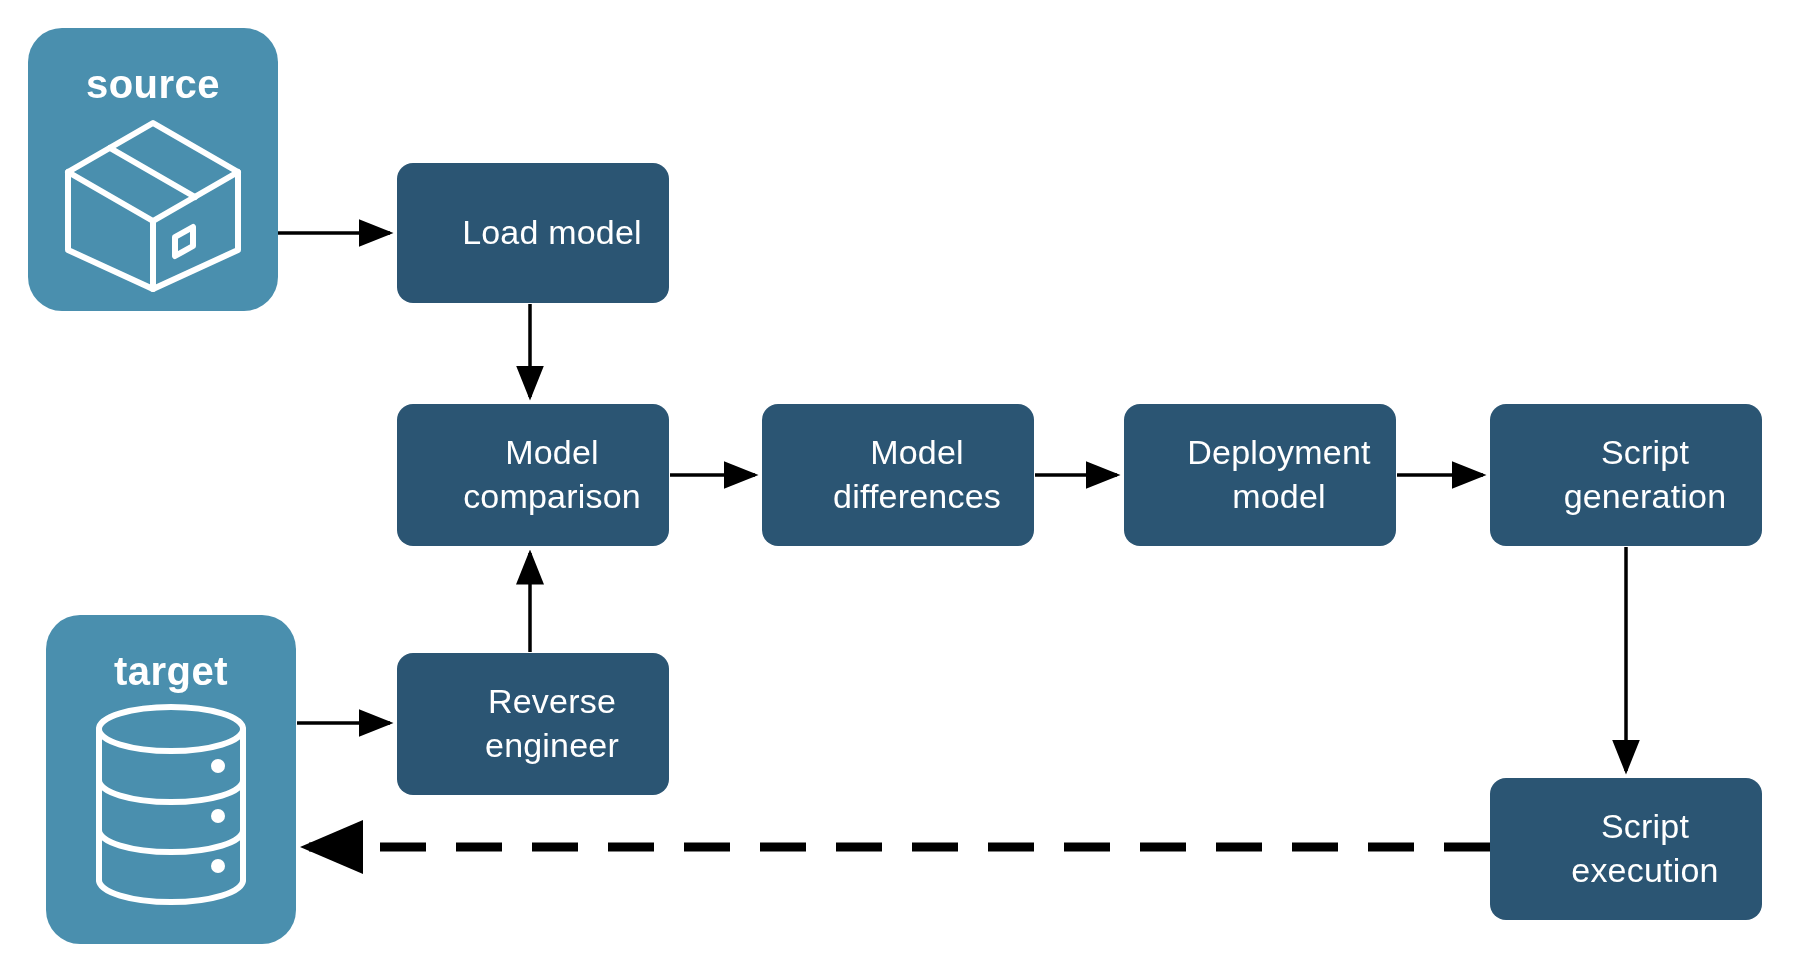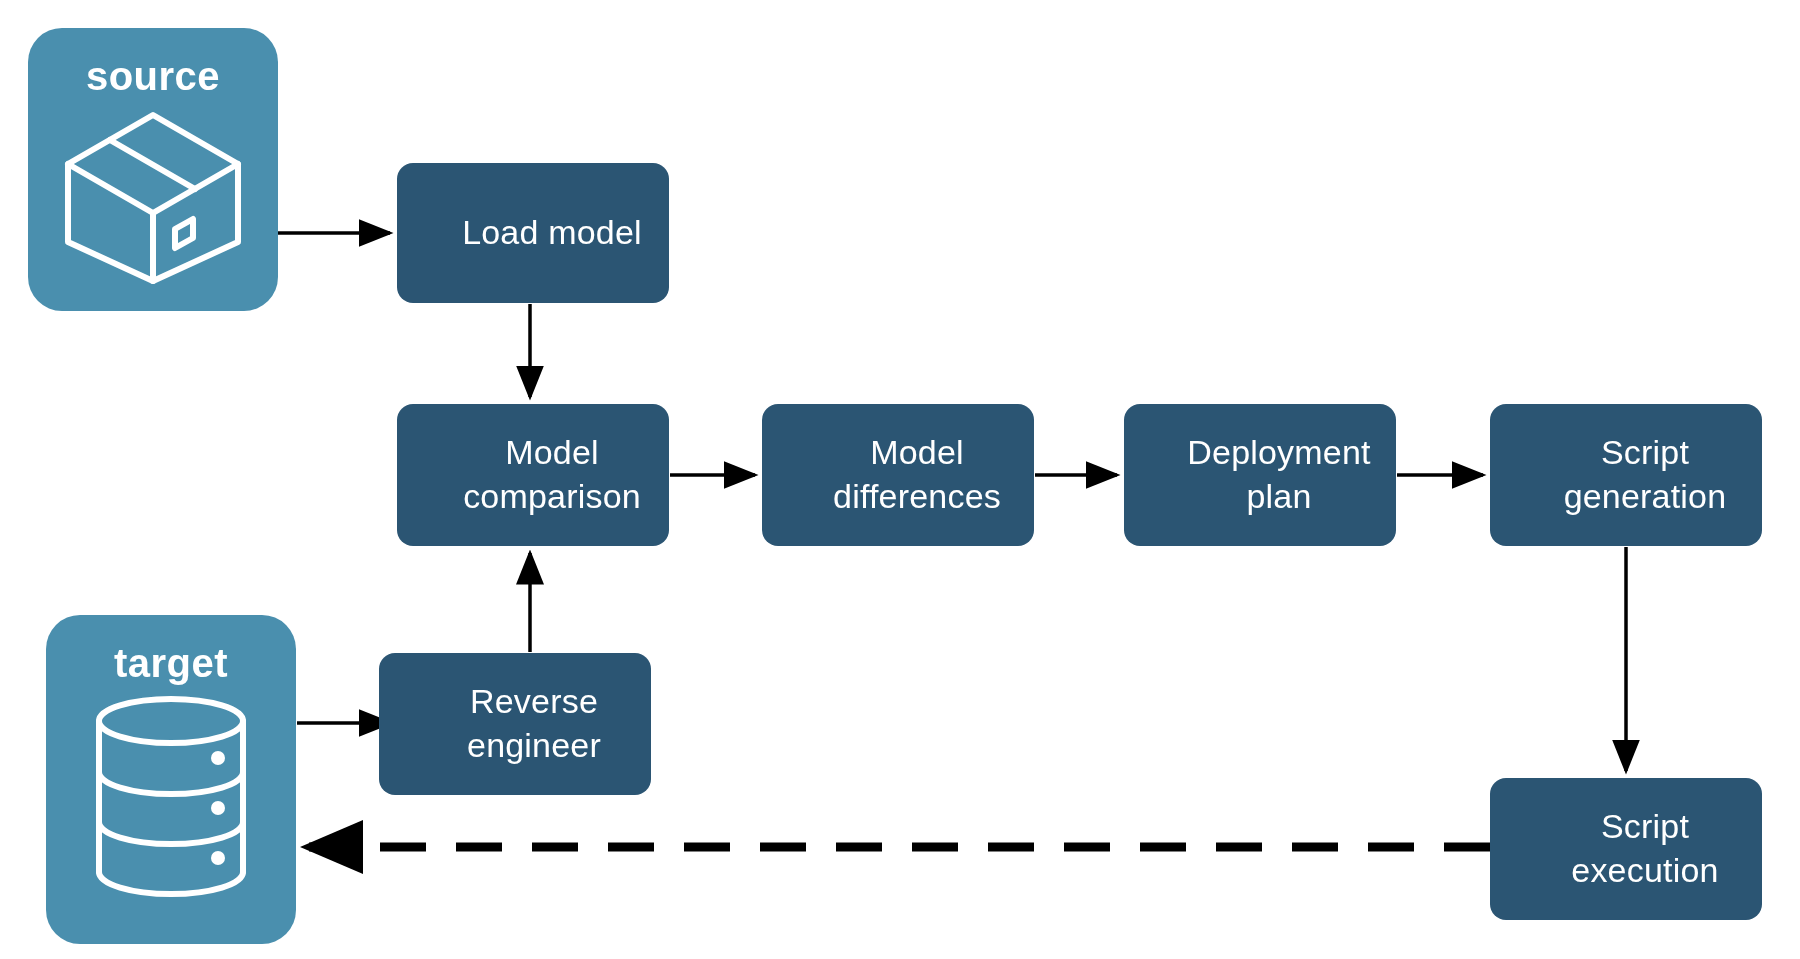--- a/index.html
+++ b/index.html
@@ -38,21 +38,21 @@
   .endpoint {
     background: #4a8fae;
     border-radius: 34px;
     flex-direction: column;
     justify-content: flex-start;
   }
   .endpoint-label {
     font-size: 40px;
     font-weight: bold;
     letter-spacing: 0.5px;
-    margin-top: 26px;
+    margin-top: 34px;
     color: #ffffff;
   }
   .endpoint-icon {
     margin-top: 10px;
   }
   #edges {
     position: absolute;
     left: 0;
     top: 0;
     width: 1800px;
@@ -156,29 +156,29 @@
 comparison</span>
   </div>
 
   <div class="node process" style="left:762px; top:404px; width:272px; height:142px;">
     <span class="node-text">Model
 differences</span>
   </div>
 
   <div class="node process" style="left:1124px; top:404px; width:272px; height:142px;">
     <span class="node-text">Deployment
-plan</span>
+model</span>
   </div>
 
   <div class="node process" style="left:1490px; top:404px; width:272px; height:142px;">
     <span class="node-text">Script
 generation</span>
   </div>
 
-  <div class="node process" style="left:379px; top:653px; width:272px; height:142px;">
+  <div class="node process" style="left:397px; top:653px; width:272px; height:142px;">
     <span class="node-text">Reverse
 engineer</span>
   </div>
 
   <div class="node process" style="left:1490px; top:778px; width:272px; height:142px;">
     <span class="node-text">Script
 execution</span>
   </div>
 
 </div>

